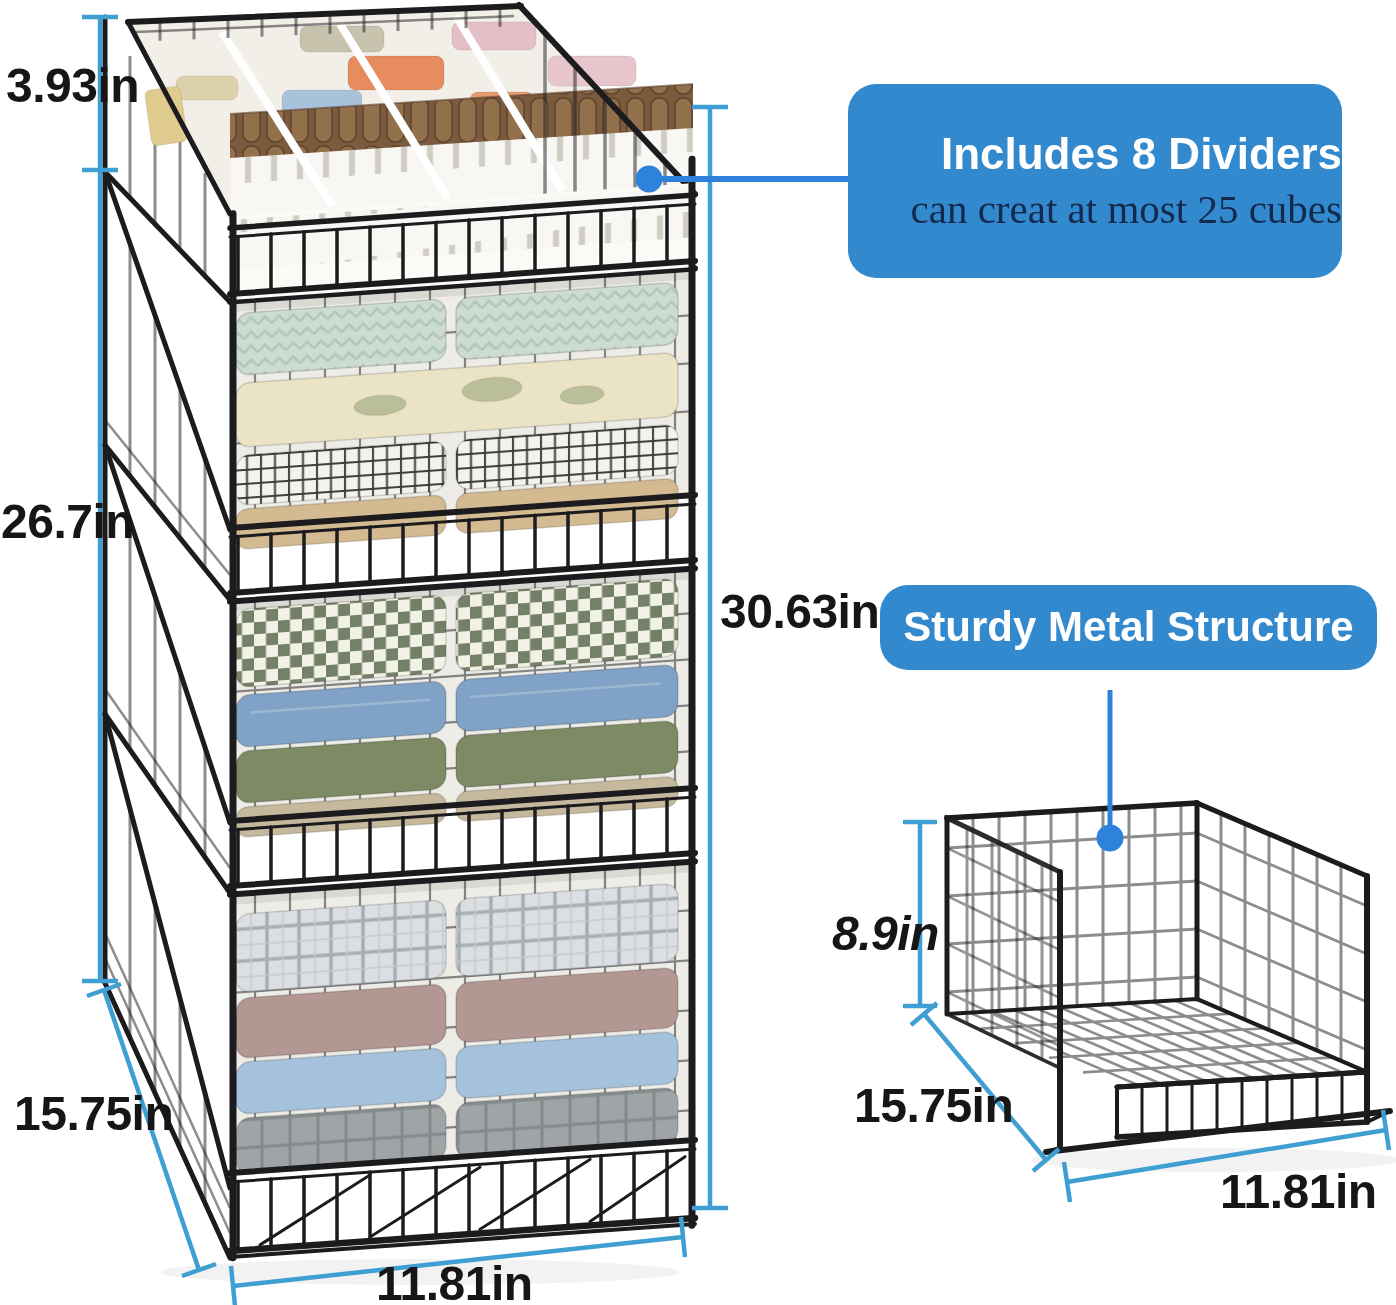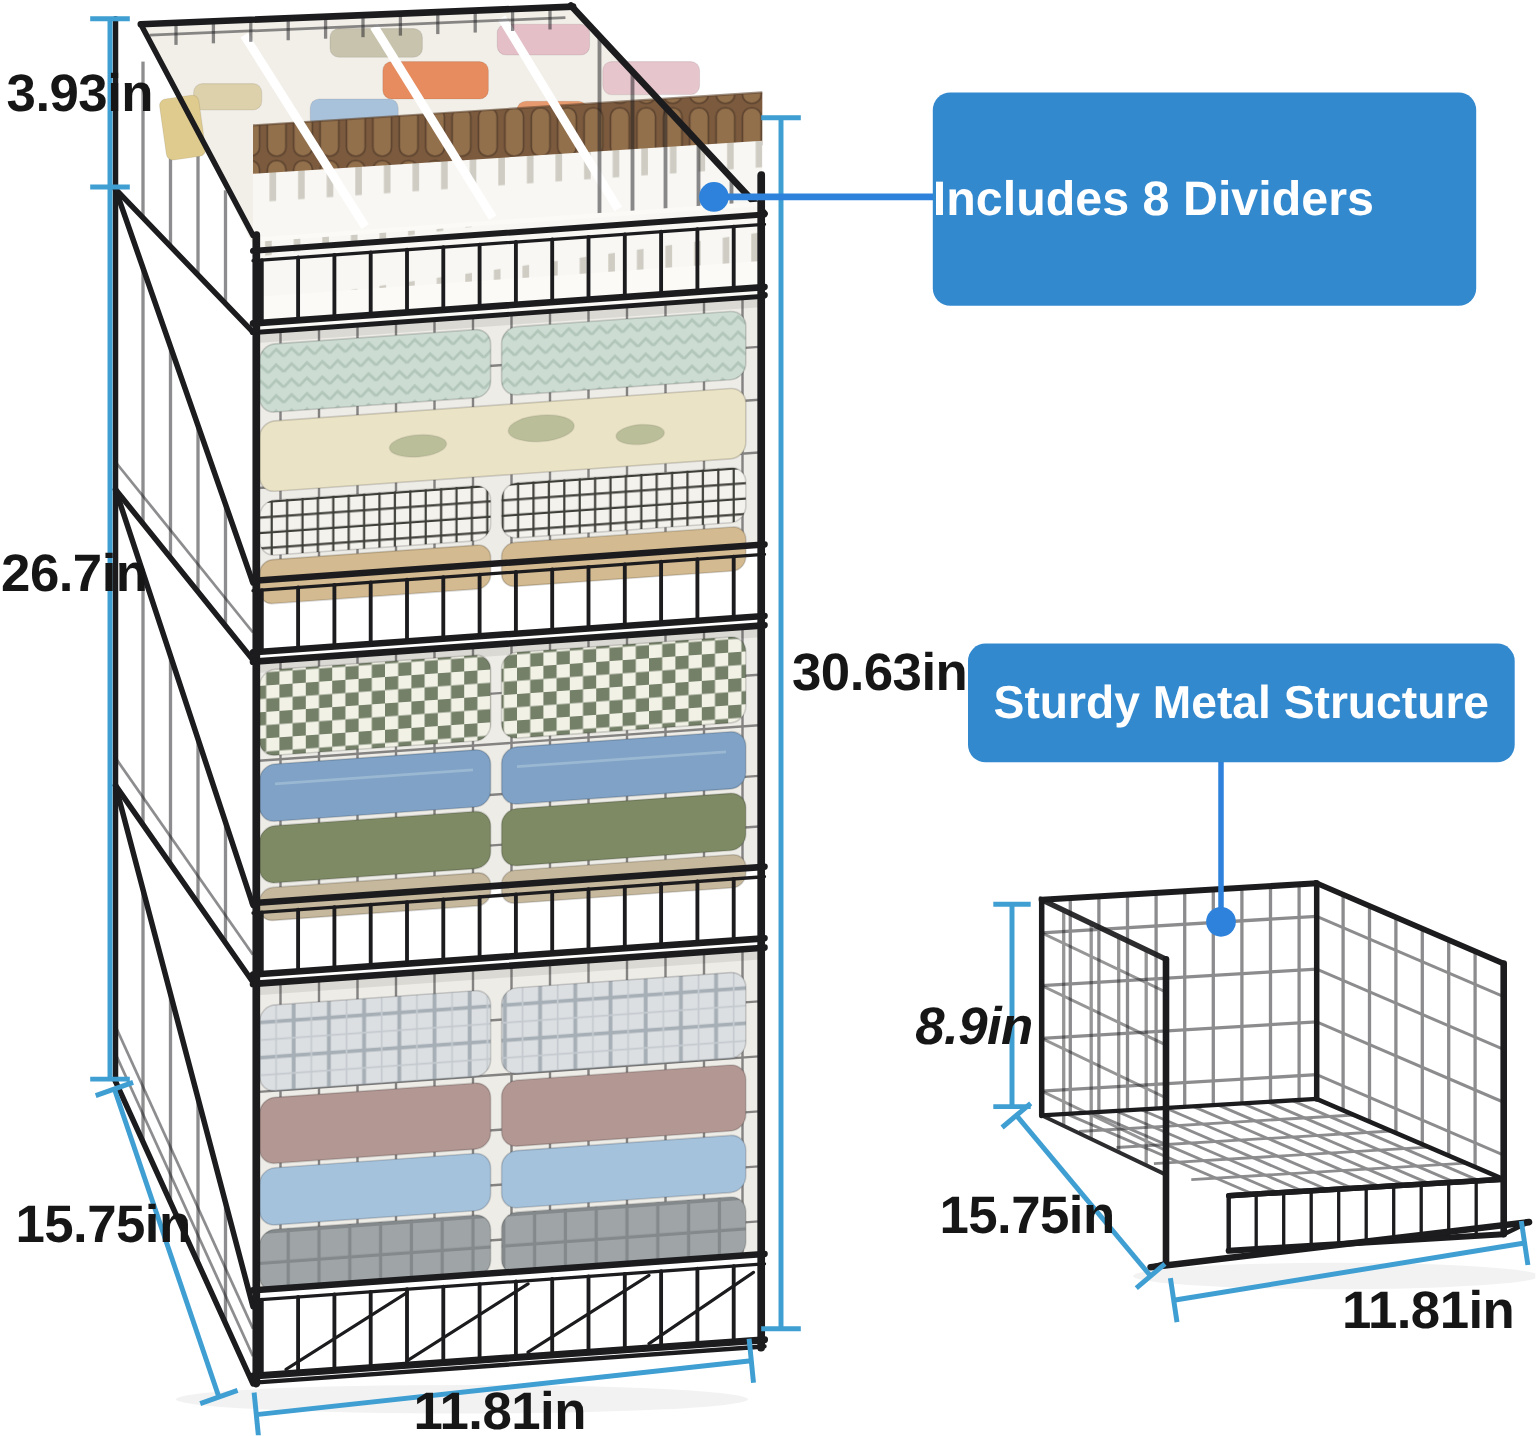--- a/index.html
+++ b/index.html
@@ -1,28 +1,28 @@
 <!DOCTYPE html>
 <html style="--callout-bg: #3389ce; --leader-blue: #2e82dc; --measure-blue: #3f9ed2; --wire-color: #1c1c1f; --label-black: #161616; --subtitle-navy: #13294d;"><head>
 <meta charset="utf-8">
 <style>
   html,body{margin:0;padding:0;background:#ffffff;}
   #page{position:relative;width:1396px;height:1305px;background:#fff;overflow:hidden;
         font-family:"Liberation Sans", sans-serif;}
   #scene{position:absolute;left:0;top:0;}
   .dim-label{position:absolute;font-weight:700;font-size:48px;letter-spacing:-0.5px;
              color:var(--label-black,#161616);white-space:nowrap;}
-  .callout{position:absolute;background:var(--callout-bg,#3389ce);border-radius:16px;
-           text-align:left;color:#fff;}
+  .callout{position:absolute;background:var(--callout-bg,#3389ce);border-radius:28px;
+           text-align:right;color:#fff;}
   .callout .c-title{font-weight:700;font-size:44px;color:#fff;line-height:1.1;}
   .callout .c-sub{font-family:"Liberation Serif", serif;font-size:41px;
                   color:var(--subtitle-navy,#13294d);line-height:1.1;margin-top:8px;}
   #callout-dividers{left:848px;top:84px;width:494px;height:194px;
                     display:flex;flex-direction:column;justify-content:center;}
-  #callout-metal{left:880px;top:585px;width:497px;height:108px;
+  #callout-metal{left:880px;top:585px;width:497px;height:85px;
                  display:flex;align-items:center;justify-content:center;}
   #callout-metal .c-title{font-size:42px;}
   svg .wire{stroke:var(--wire-color,#1c1c1f);fill:none;stroke-linecap:round;}
   svg .mesh{stroke:var(--wire-color,#1c1c1f);fill:none;opacity:.5;}
   svg .meas{stroke:var(--measure-blue,#3f9ed2);fill:none;}
   svg .lead{stroke:var(--leader-blue,#2e82dc);fill:none;}
   svg .cloth{stroke:rgba(0,0,0,.15);stroke-width:1.5;}
 </style>
 </head>
 <body>
@@ -504,19 +504,20 @@
   <div class="dim-label" style="left:1px;top:494px;">26.7in</div>
   <div class="dim-label" style="left:14px;top:1086px;">15.75in</div>
   <div class="dim-label" style="left:376px;top:1256px;">11.81in</div>
   <div class="dim-label" style="left:720px;top:584px;">30.63in</div>
   <div class="dim-label" style="left:832px;top:906px;font-style:italic;">8.9in</div>
   <div class="dim-label" style="left:854px;top:1078px;">15.75in</div>
   <div class="dim-label" style="left:1220px;top:1164px;">11.81in</div>
 
   <div id="callout-dividers" class="callout">
     <div class="c-title">Includes 8 Dividers</div>
+    <div class="c-sub">can creat at most 25 cubes</div>
   </div>
 
   <div id="callout-metal" class="callout">
     <div class="c-title">Sturdy Metal Structure</div>
   </div>
 
 </div>
 
 </body></html>

